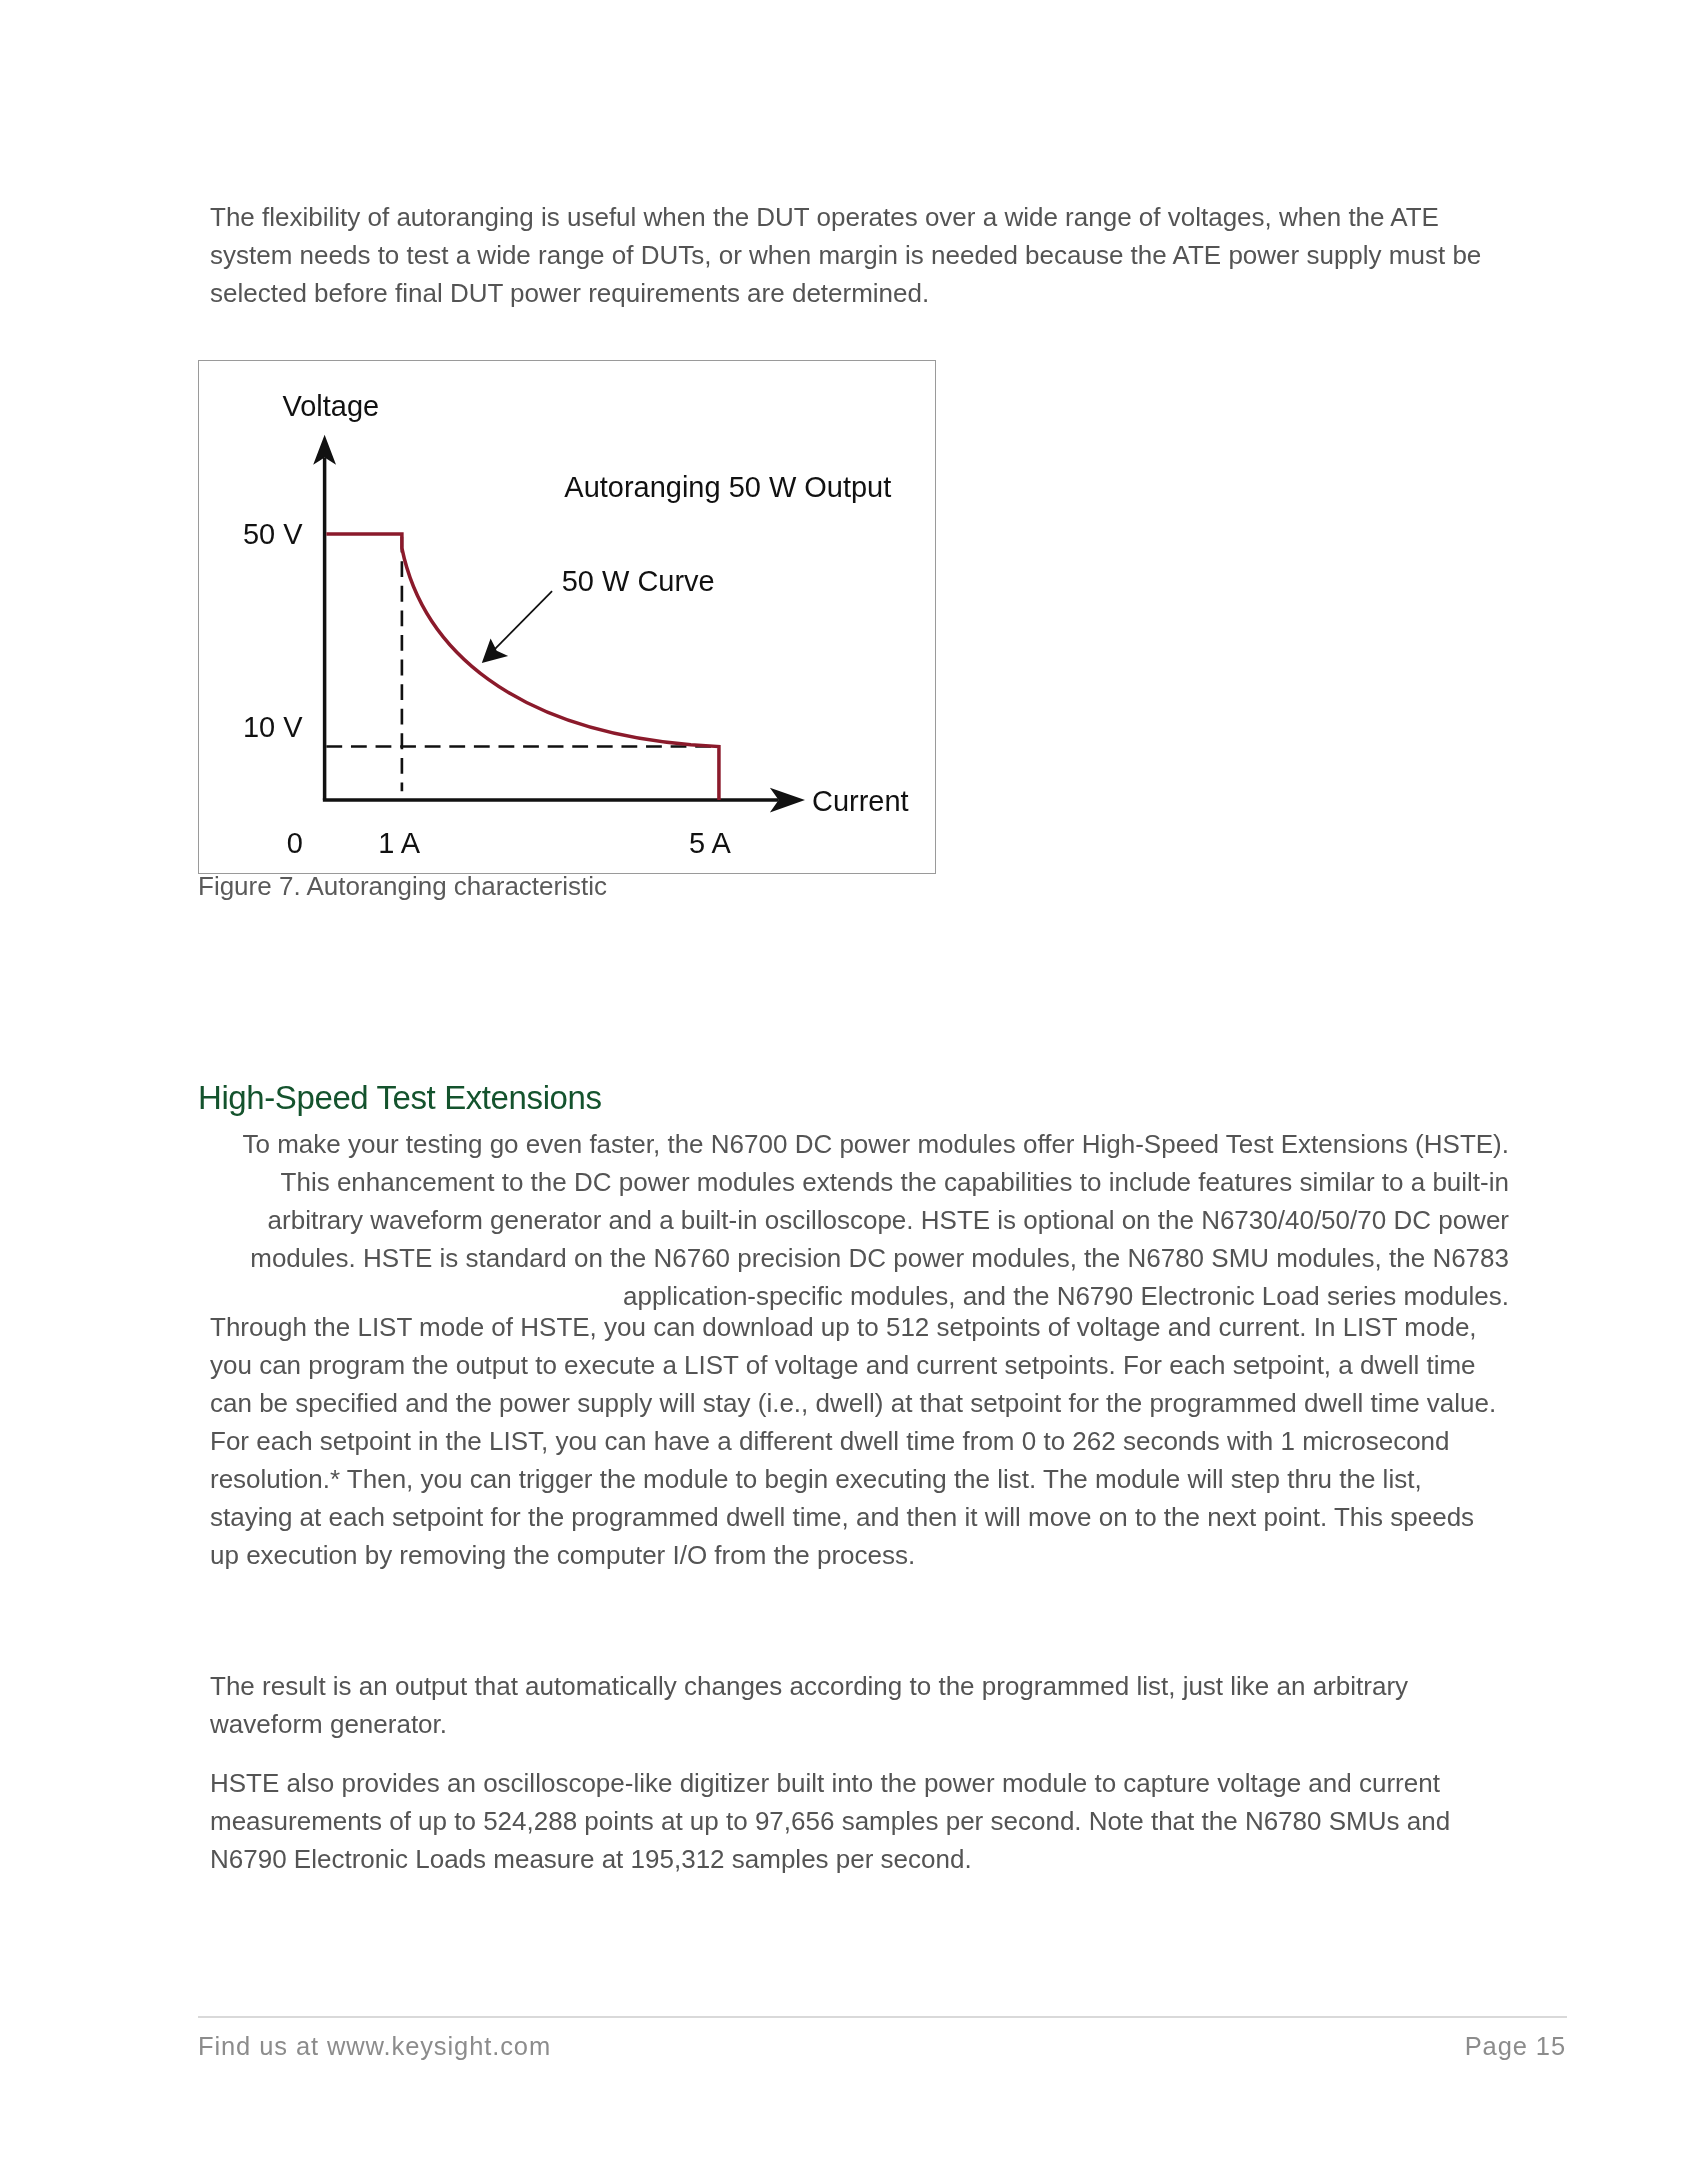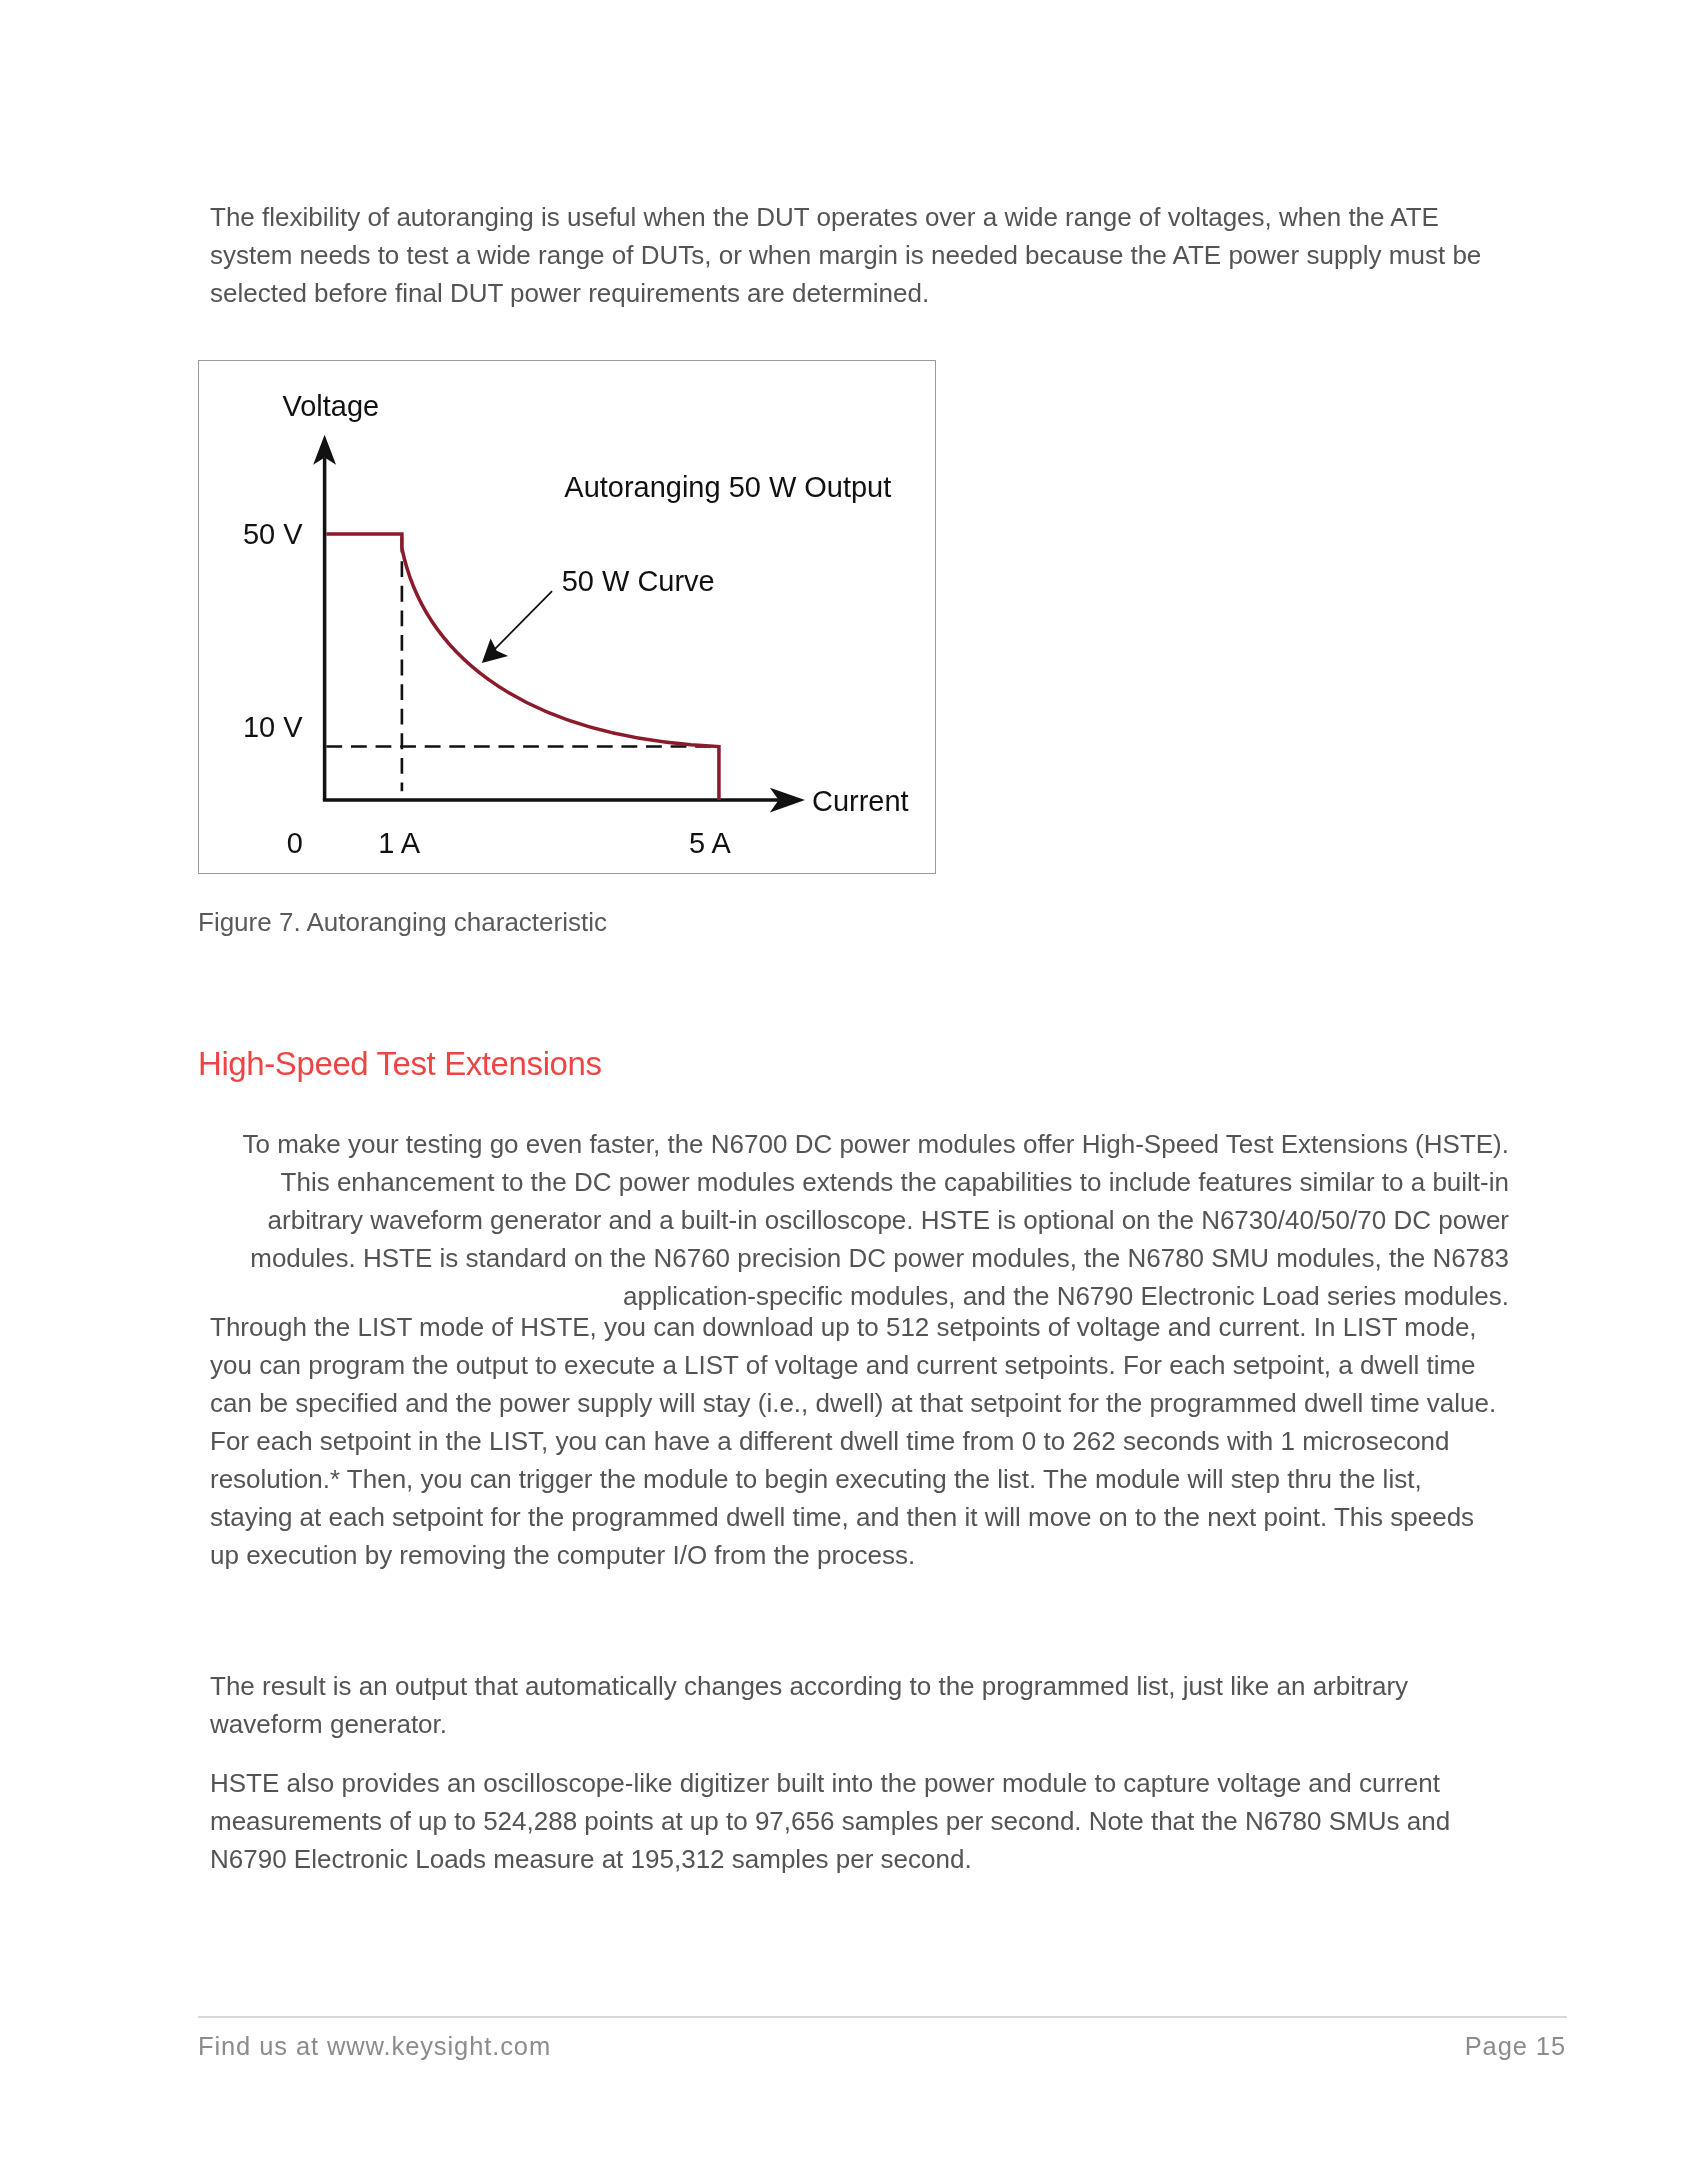--- a/index.html
+++ b/index.html
@@ -1,22 +1,22 @@
 <!DOCTYPE html>
 <html style="font-size:14px"><head>
 <meta charset="utf-8">
 <style>
   html, body { margin:0; padding:0; background:#ffffff; }
   body { width:1685px; height:2180px; position:relative; font-family:"Liberation Sans", sans-serif; color:#555555; }
   .para { position:absolute; left:198px; width:1299px; font-size:26px; line-height:38px; color:#545454; margin:12px; }
   #p-intro { top:186px; }
   #figure { position:absolute; left:198px; top:360px; width:736px; height:512px; border:1.8px solid #9a9a9a; background:#fff; }
   #figure svg { position:absolute; left:0; top:0; }
-  #caption { position:absolute; left:198px; top:907px; font-size:26px; color:#5a5a5a; }
-  #heading { position:absolute; left:198px; top:1045px; font-size:33px; color:#ef4444; margin:0; font-weight:normal; letter-spacing:-0.4px; }
+  #caption { position:absolute; left:198px; top:871px; font-size:26px; color:#5a5a5a; }
+  #heading { position:absolute; left:198px; top:1079px; font-size:33px; color:#14532d; margin:0; font-weight:normal; letter-spacing:-0.4px; }
   #p-hste1 { top:1113px;text-align:right; }
   #p-list { top:1296px; }
   #p-result { top:1655px; }
   #p-digitizer { top:1752px; }
   #footer-rule { position:absolute; left:198px; top:2016px; width:1369px; height:1.8px; background:#d9d9d9; }
   .footer-text { position:absolute; top:2032px; font-size:25.5px; color:#8c8c8c; letter-spacing:0.9px; }
   #footer-left { left:198px; }
   #footer-right { right:119px; }
   .chart-text { font-family:"Liberation Sans", sans-serif; fill:#111; }
 </style>

